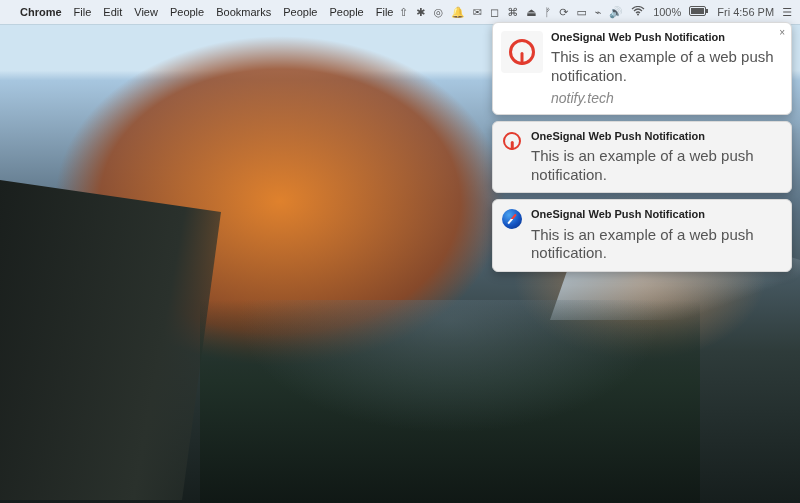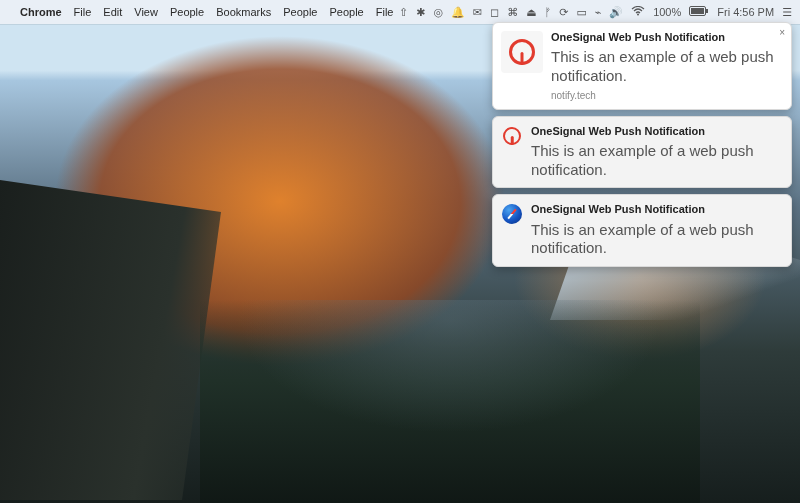--- a/index.html
+++ b/index.html
@@ -52,21 +52,21 @@
     display:flex; padding:8px 10px 8px 8px; gap:8px;
     position:relative;
   }
   .notif.big { background:#fff; }
   .notif .icon { flex:0 0 auto; display:flex; align-items:center; justify-content:center; }
   .notif.big .icon { width:42px; height:42px; background:#f6f6f6; border-radius:4px; }
   .notif.small .icon { width:22px; height:22px; }
   .notif .body { flex:1; display:flex; flex-direction:column; gap:4px; min-width:0; }
   .notif .title { font-size:11px; font-weight:600; color:#222; line-height:1.2; }
   .notif .msg { font-size:15px; color:#555; line-height:1.25; }
-  .notif .src { font-size:10px; color:#888; }
+  .notif .src { font-size:14px; color:#888;font-style:italic; }
   .notif .close { position:absolute; top:4px; right:6px; font-size:10px; color:#777; cursor:pointer; }
 
   .onesignal-ring {
     width:26px; height:26px; border:3px solid #e23b2e; border-radius:50%;
     position:relative;
   }
   .onesignal-ring::after {
     content:""; position:absolute; width:3px; height:13px; background:#e23b2e;
     left:50%; top:50%; transform:translateX(-50%); border-radius:2px;
   }

